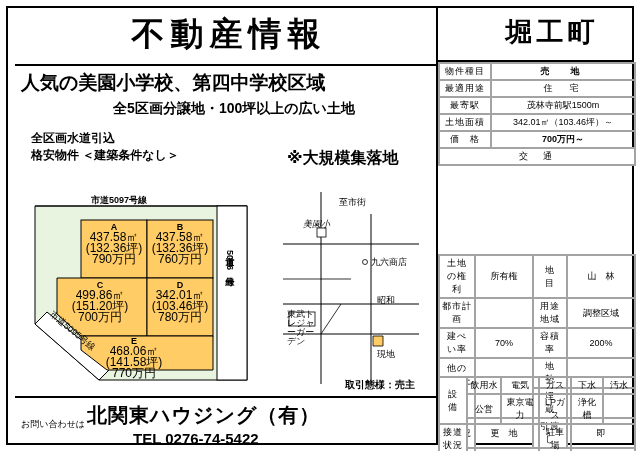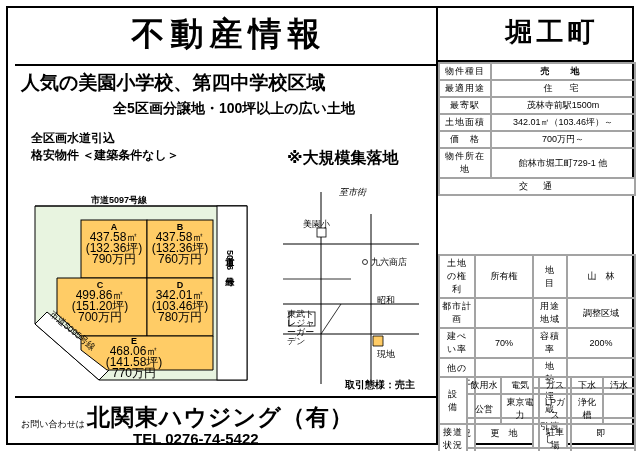--- a/index.html
+++ b/index.html
@@ -17,34 +17,34 @@
   .lead3{position:absolute;left:16px;top:122px;font-size:12px;font-weight:bold;line-height:17px;}
   .lead4{position:absolute;left:272px;top:140px;font-size:16px;font-weight:bold;}
 
   .mapbox{position:absolute;left:6px;top:176px;width:416px;height:210px;}
   .roadlabel{position:absolute;font-size:9px;}
   .lotnum{font-size:9px;font-weight:bold;}
   .lottext{font-size:12px;line-height:11px;text-align:center;}
 
   .contact{position:absolute;left:0;top:392px;width:484px;height:46px;}
   .contact .ask{position:absolute;left:6px;top:18px;font-size:9px;}
-  .contact .company{position:absolute;left:72px;top:2px;font-size:23px;font-weight:bold;letter-spacing:1px;}
+  .contact .company{position:absolute;left:72px;top:2px;font-size:20px;font-weight:bold;letter-spacing:1px;}
   .contact .tel{position:absolute;left:118px;top:30px;font-size:15px;font-weight:bold;}
   .dealer{position:absolute;left:330px;top:370px;font-size:10px;font-weight:bold;}
 
   
   .rtitle{position:absolute;left:0;top:6px;width:228px;text-align:center;font-size:27px;font-weight:bold;letter-spacing:4px;}
   .rhr{position:absolute;left:0;top:52px;width:196px;border-top:2px solid #000;}
   table.info{position:absolute;left:0;top:54px;width:196px;border-collapse:collapse;table-layout:fixed;}
   table.info td{border:2px solid #a3a3a3;font-size:9px;padding:1px 2px;vertical-align:middle;}
   td.lbl{text-align:center;background:#fff;font-size:8.5px;letter-spacing:1px;}
   td.big{text-align:center;font-size:20px;font-weight:bold;letter-spacing:6px;}
   td.mid{text-align:center;font-size:14px;font-weight:normal;letter-spacing:4px;}
   td.val{text-align:center;font-size:10px;}
-  td.price{text-align:center;font-size:15px;font-weight:normal;}
+  td.price{text-align:center;font-size:15px;font-weight:bold;}
   td.ctr{text-align:center;background:#fff;font-size:8.5px;letter-spacing:3px;}
   .small{font-size:7.5px;}
   .note{font-size:6.5px;line-height:8.5px;text-align:left;}
 </style>
 </head>
 <body>
 
 <div id="sheet">
   <div class="frame"></div>
 
@@ -124,22 +124,22 @@
         <div class="lottext">780万円</div>
       </div>
       <div style="position:absolute;left:74px;top:152px;width:78px;">
         <div class="lotnum" style="text-align:center;">E</div>
         <div class="lottext">468.06㎡</div>
         <div class="lottext">(141.58坪)</div>
         <div class="lottext">770万円</div>
       </div>
 
       
-      <div class="roadlabel" style="left:318px;top:2px;font-style:italic;">至市街</div>
-      <div class="roadlabel" style="left:282px;top:34px;">美園小</div>
+      <div class="roadlabel" style="left:318px;top:12px;">至市街</div>
+      <div class="roadlabel" style="left:282px;top:34px;font-style:italic;">美園小</div>
       <div class="roadlabel" style="left:350px;top:72px;text-align:right;">九六商店</div>
       <div class="roadlabel" style="left:356px;top:110px;">昭和</div>
       <div class="roadlabel" style="left:266px;top:126px;width:32px;line-height:9px;">東武トレジャーガーデン</div>
       <div class="roadlabel" style="left:356px;top:164px;">現地</div>
     </div>
 
     <div class="dealer">取引態様：売主</div>
 
     <div style="position:absolute;left:0;top:388px;width:428px;border-top:2px solid #000;"></div>
     <div class="contact">
@@ -174,24 +174,20 @@
           <td class="lbl">最寄駅</td>
           <td class="val">茂林寺前駅1500m</td>
         </tr>
         <tr>
           <td class="lbl">土地面積</td>
           <td class="val">342.01㎡（103.46坪）～</td>
         </tr>
         <tr>
           <td class="lbl">価　格</td>
           <td class="price">700万円～</td>
-        </tr>
-        <tr>
-          <td class="lbl">物件所在地</td>
-          <td class="val">館林市堀工町729-1 他</td>
         </tr>
         <tr>
           <td class="ctr" colspan="2">交　通</td>
         </tr>
       </tbody>
     </table>
 
     <table class="info" style="top:246px;">
       <colgroup>
           <col style="width:36px">

